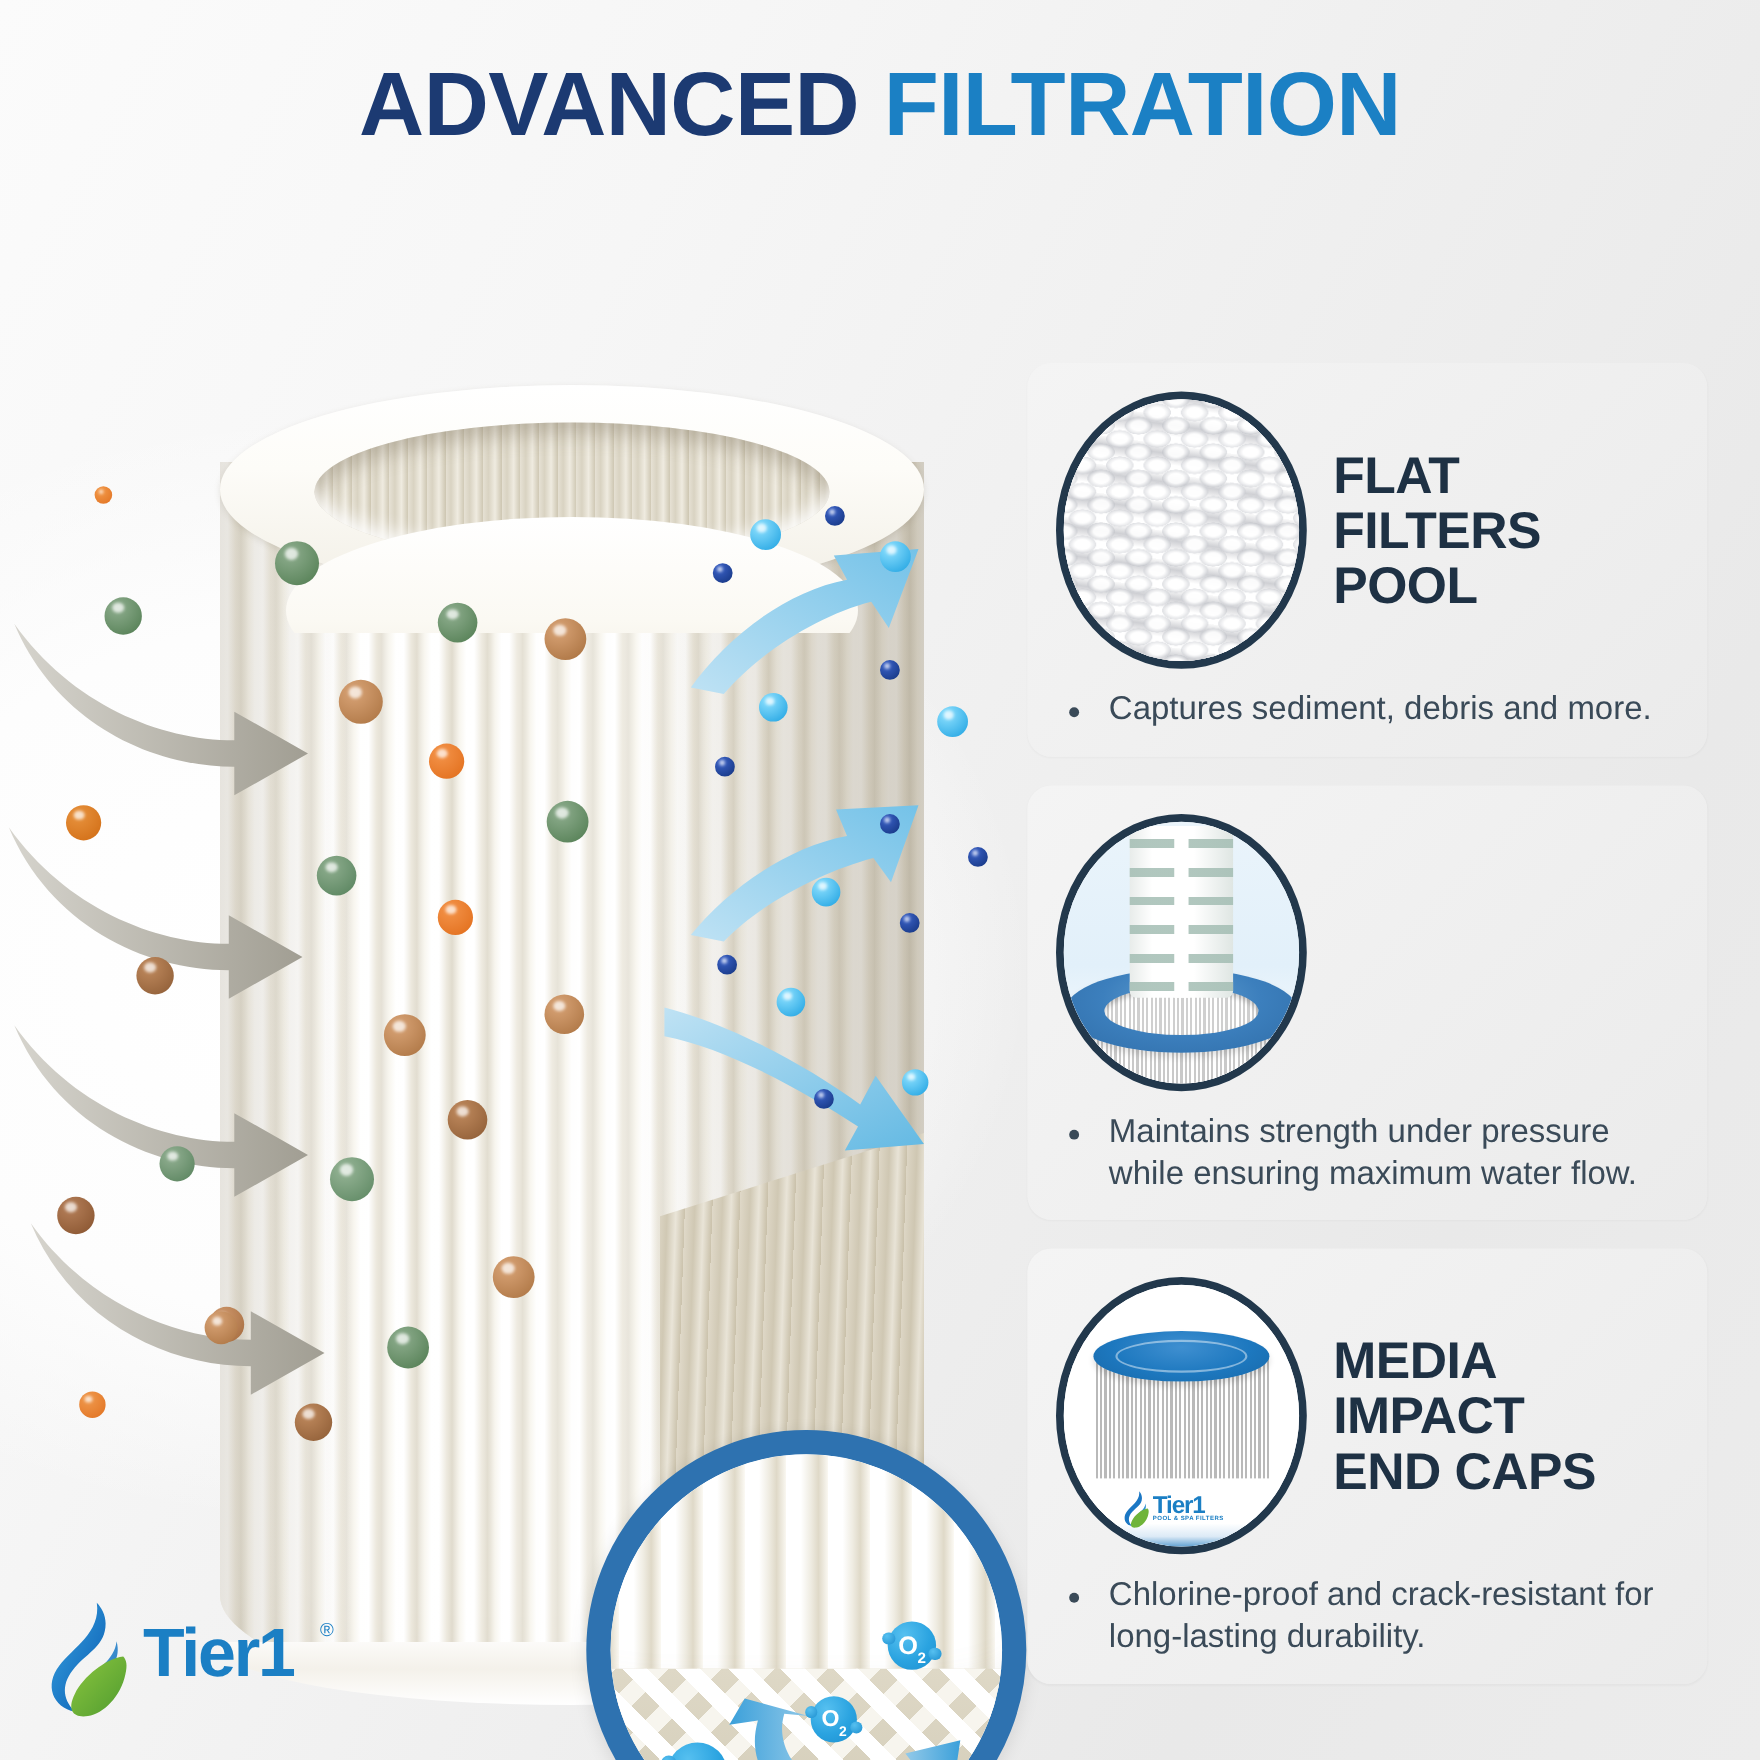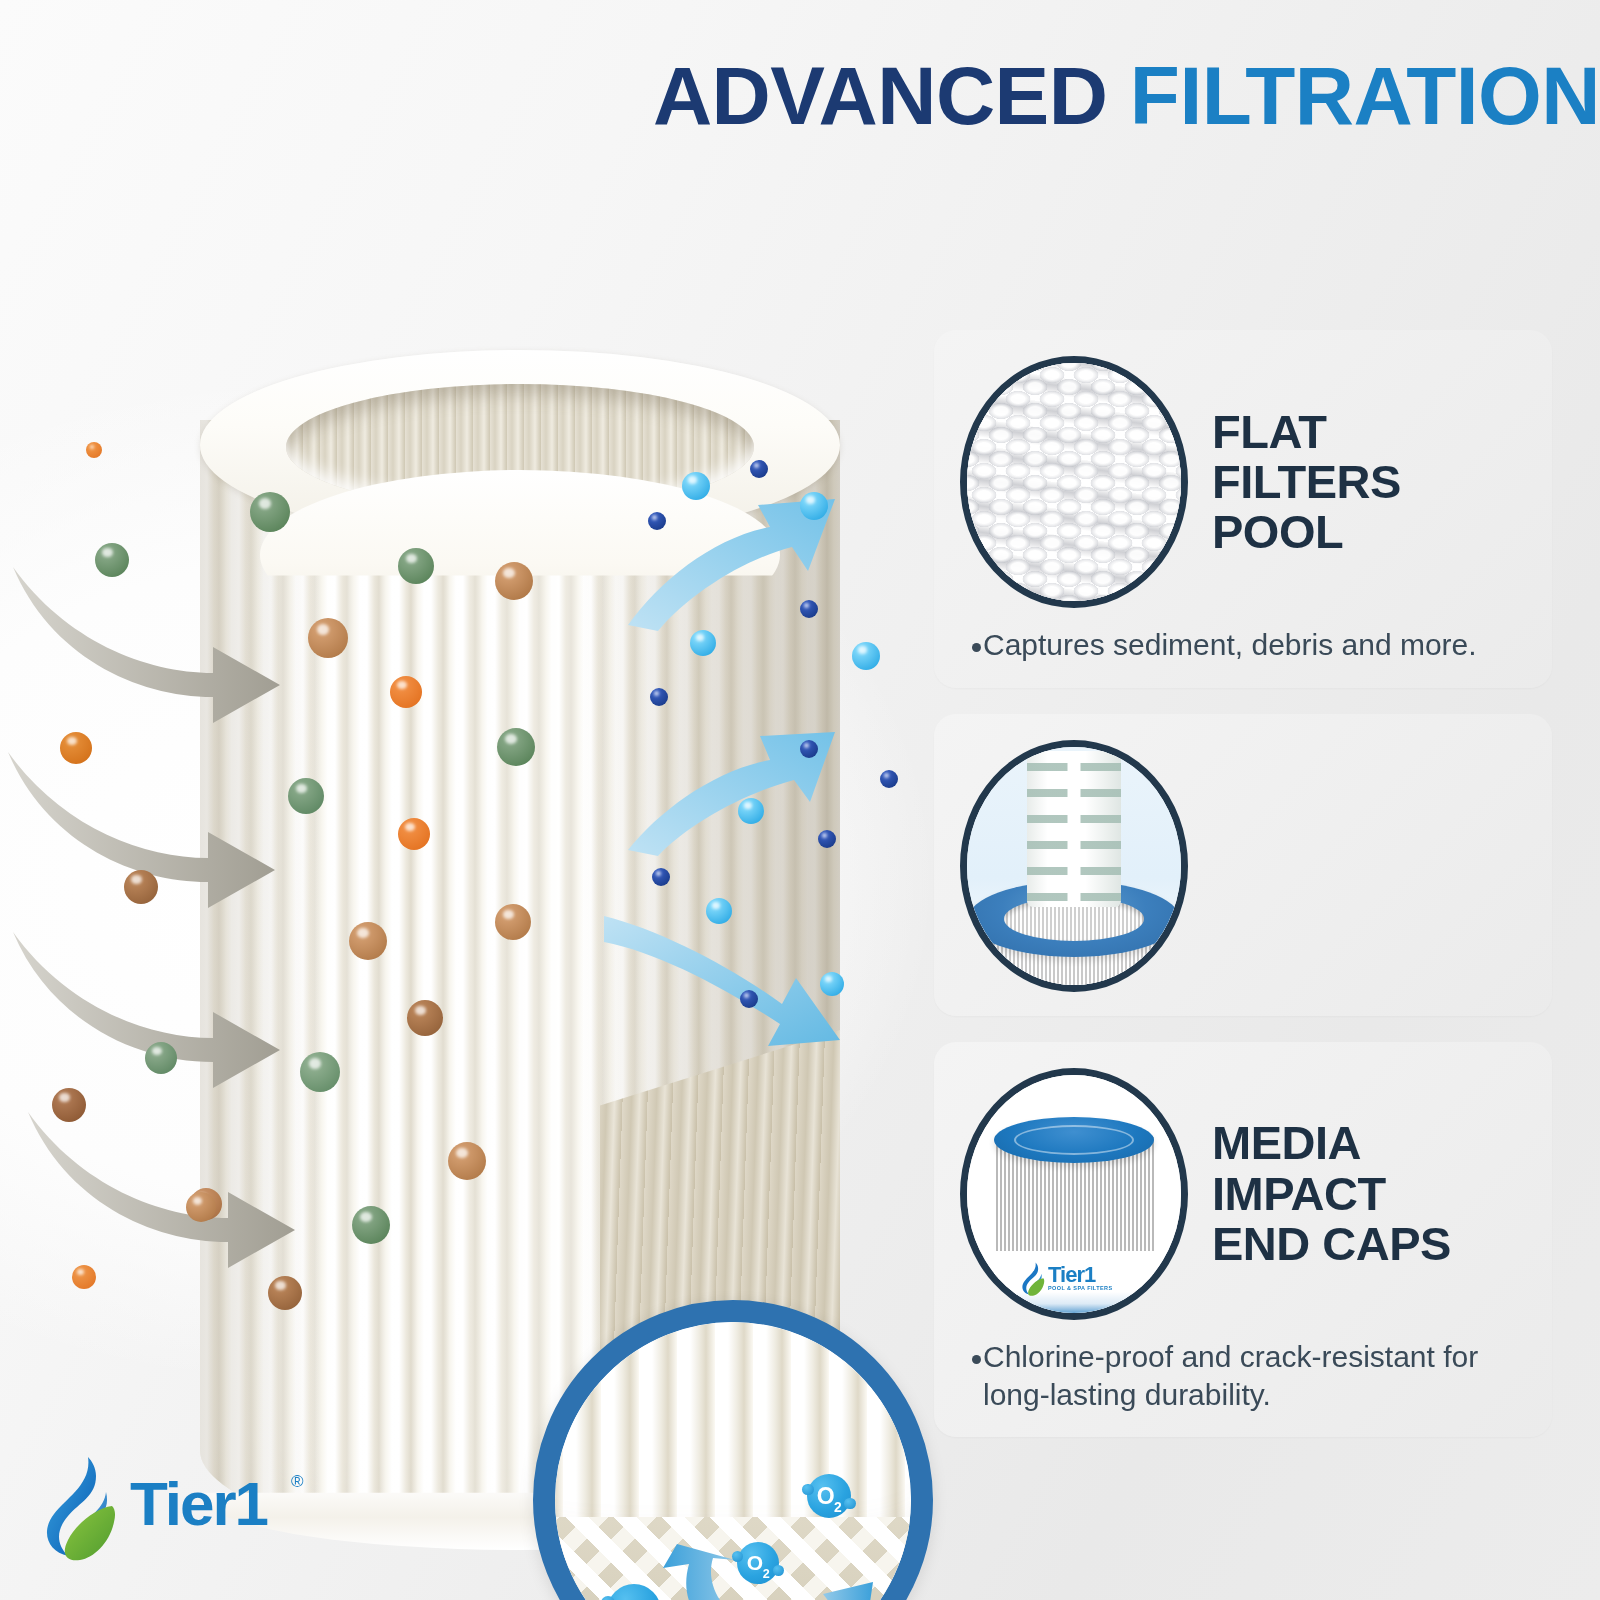--- a/index.html
+++ b/index.html
@@ -15,21 +15,21 @@
     height: 1600px;
     background:
       radial-gradient(ellipse 900px 700px at 18% 55%, #ffffff 0%, #fdfdfd 45%, rgba(255,255,255,0) 72%),
       linear-gradient(118deg, #fbfbfb 0%, #f6f6f6 28%, #eeeeee 58%, #e9e9e9 78%, #ececec 100%);
   }
 
   
   .title-wrap {
     position: absolute;
     top: 52px; left: 0; width: 1600px;
-    text-align: right;
+    text-align: center;
     line-height: 1.07;
   }
   .title-line {
     font-size: 82px;
     font-weight: 800;
     letter-spacing: -0.5px;
     white-space: nowrap;
   }
   .t-navy  { color: #1c3a72; }
   .t-blue  { color: #1b80c4; }
@@ -203,21 +203,21 @@
     border: 7px solid #22384c;
     overflow:hidden;
     position:relative;
     background:#ffffff;
   }
   .card-title {
     font-size: 47px; font-weight: 800; color:#1e3144;
     line-height: 1.07; letter-spacing:-.5px;
   }
   .card-bullets { margin-top: 18px; padding-left: 12px; }
-  .bullet-row { display:flex; gap:2px; align-items:flex-start; }
+  .bullet-row { display:flex; gap:27px; align-items:flex-start; }
   .bullet-dot {
     flex:0 0 auto; width:9px; height:9px; border-radius:50%;
     background:#3a4a58; margin-top:17px;
   }
   .bullet-text {
     font-size: 30px; color:#3a4a58; line-height:1.26; font-weight:400;
   }
 
   
   .knit {
@@ -560,20 +560,26 @@
           <div class="core-ring"></div>
           <div class="core-ring-hole"></div>
           <div class="core-tube">
             <div class="core-slots"></div>
             <div class="core-slot-gap"></div>
           </div>
         </div>
         <div class="card-title">
         </div>
       </div>
+      <div class="card-bullets">
+        <div class="bullet-row">
+          <div class="bullet-dot"></div>
+          <div class="bullet-text">Maintains strength under pressure while ensuring maximum water flow.</div>
+        </div>
+      </div>
     </div>
 
     <div class="card">
       <div class="card-top">
         <div class="card-circle">
           <div class="cart-wrap"></div>
           <div class="cart-body"></div>
           <div class="cart-cap"></div>
           <div class="cart-cap-inner"></div>
           <div class="cart-label"></div>

